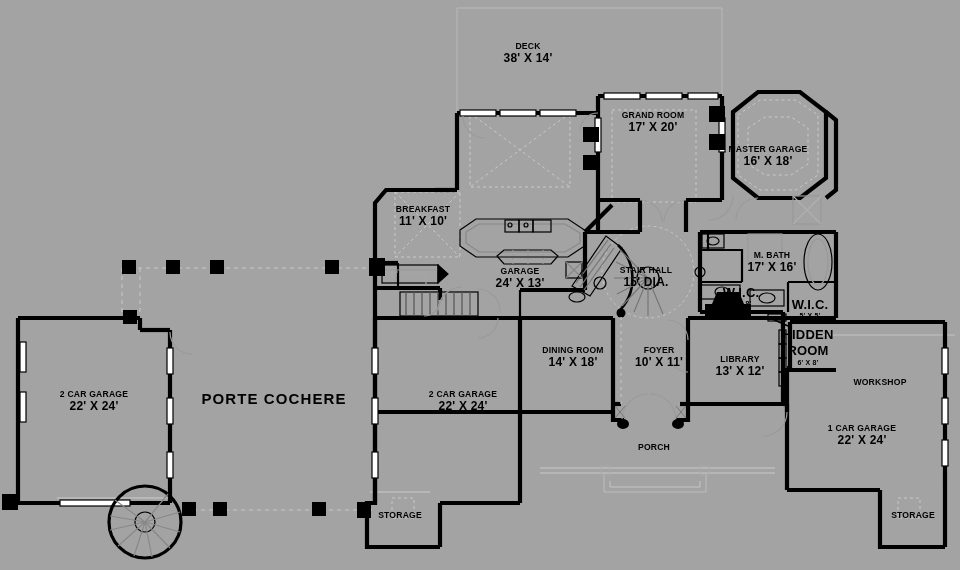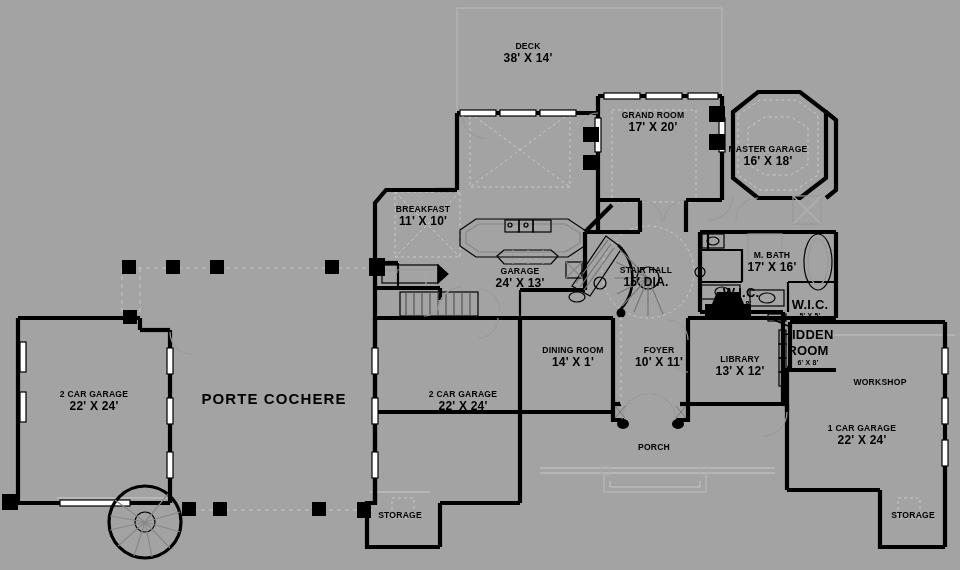--- a/index.html
+++ b/index.html
@@ -398,21 +398,21 @@
 </div>
 
 <div class="lbl small" style="left:778px;top:327px;width:60px;line-height:1.22;">
   <span class="nm">HIDDEN</span>
   <span class="nm">ROOM</span>
   <span class="dim">6' X 8'</span>
 </div>
 
 <div class="lbl" style="left:518px;top:345px;width:110px;">
   <span class="nm">DINING ROOM</span>
-  <span class="dim">14' X 1'</span>
+  <span class="dim">14' X 18'</span>
 </div>
 
 <div class="lbl" style="left:609px;top:345px;width:100px;">
   <span class="nm">FOYER</span>
   <span class="dim">10' X 11'</span>
 </div>
 
 <div class="lbl" style="left:690px;top:354px;width:100px;">
   <span class="nm">LIBRARY</span>
   <span class="dim">13' X 12'</span>

